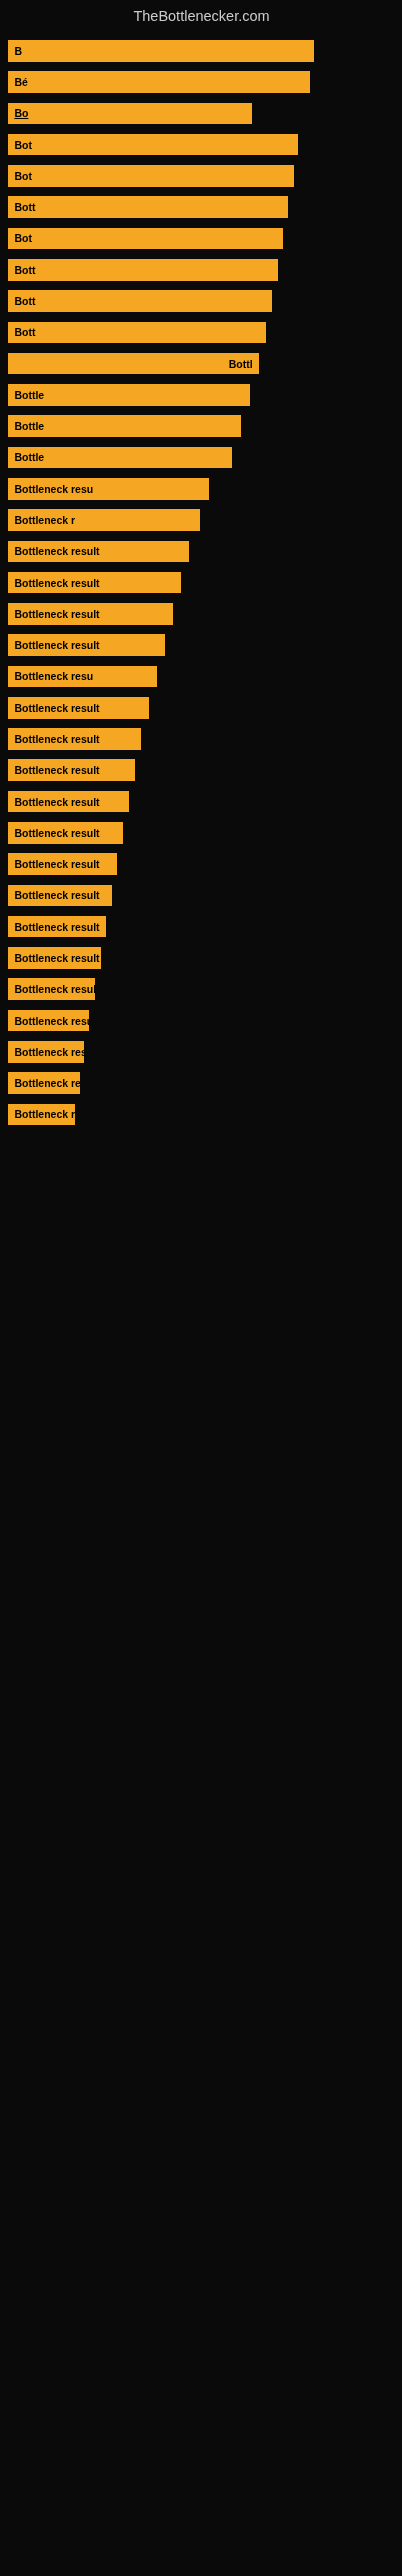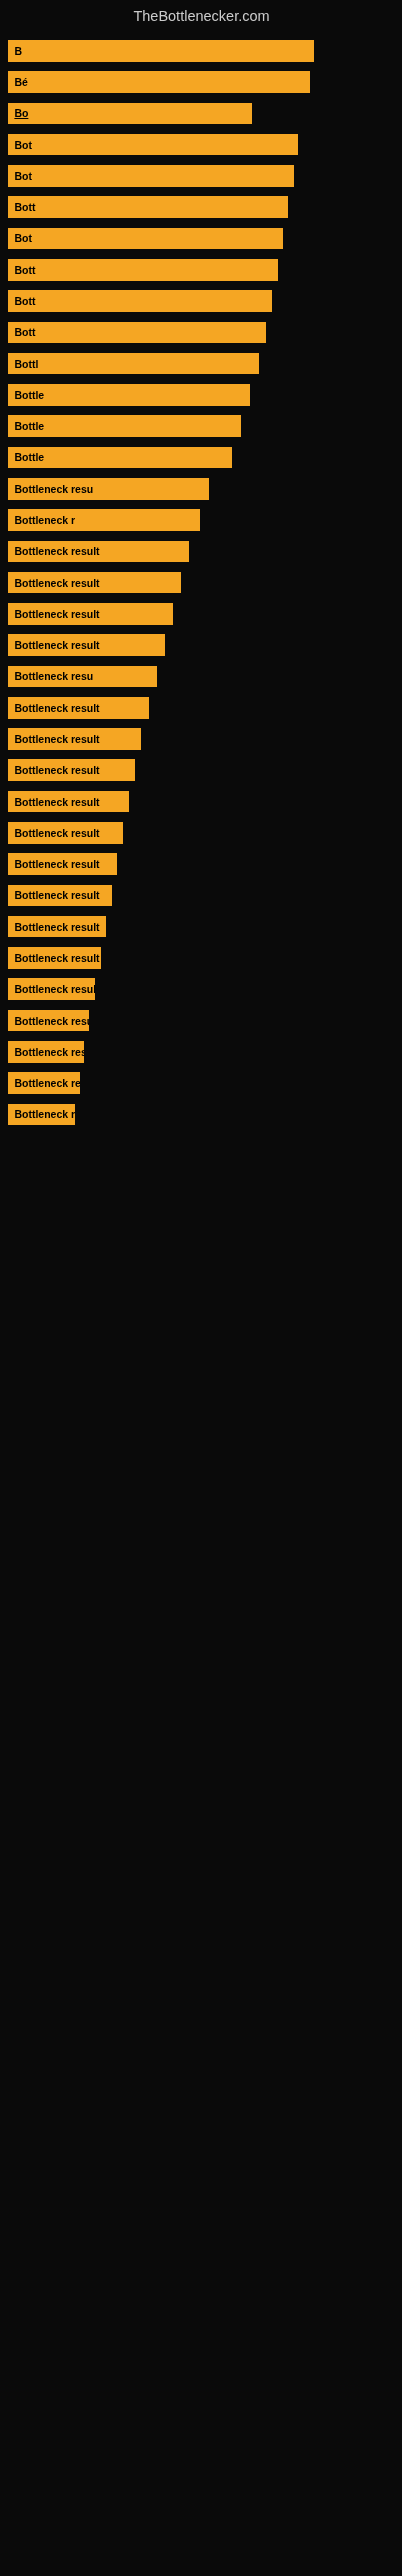--- a/index.html
+++ b/index.html
@@ -77,21 +77,21 @@
     <div class="item-row">
       <div class="label-box" style="width: 270px; max-width: 270px;">Bott</div>
     </div>
     <div class="item-row">
       <div class="label-box" style="width: 264px; max-width: 264px;">Bott</div>
     </div>
     <div class="item-row">
       <div class="label-box" style="width: 258px; max-width: 258px;">Bott</div>
     </div>
     <div class="item-row">
-      <div class="label-box" style="width: 251px; max-width: 251px;">Bottl</div>
+      <div class="label-box" style="width: 251px; max-width: 251px; text-align: right;">Bottl</div>
     </div>
     <div class="item-row">
       <div class="label-box" style="width: 242px; max-width: 242px;">Bottle</div>
     </div>
     <div class="item-row">
       <div class="label-box" style="width: 233px; max-width: 233px;">Bottle</div>
     </div>
     <div class="item-row">
       <div class="label-box" style="width: 224px; max-width: 224px;">Bottle</div>
     </div>

